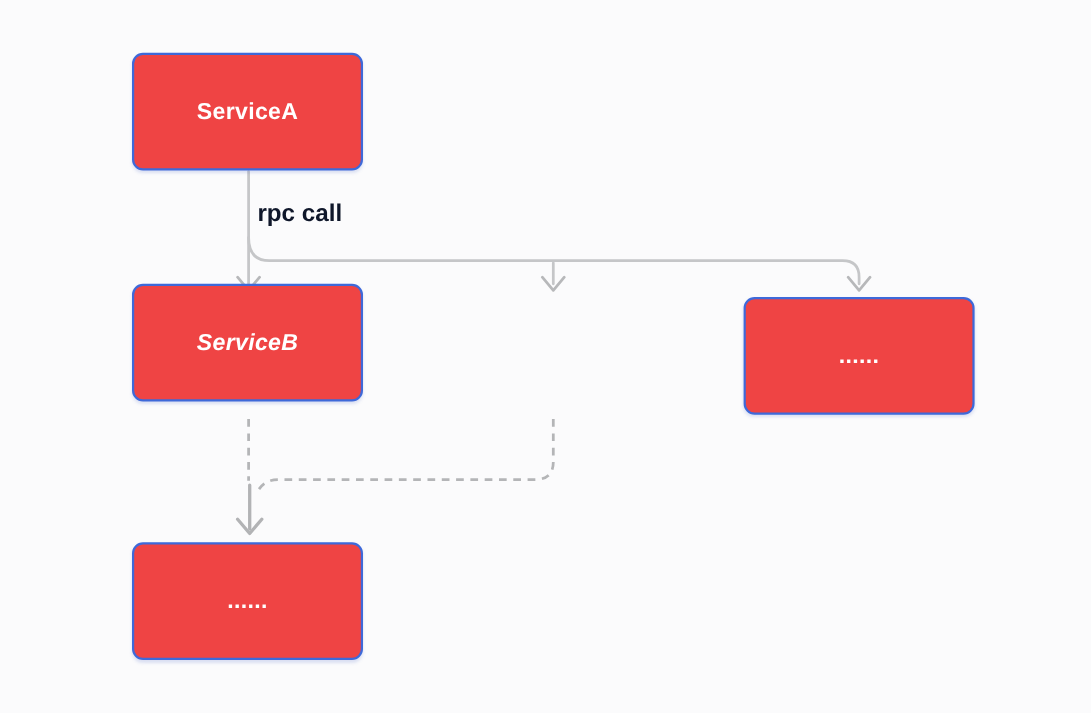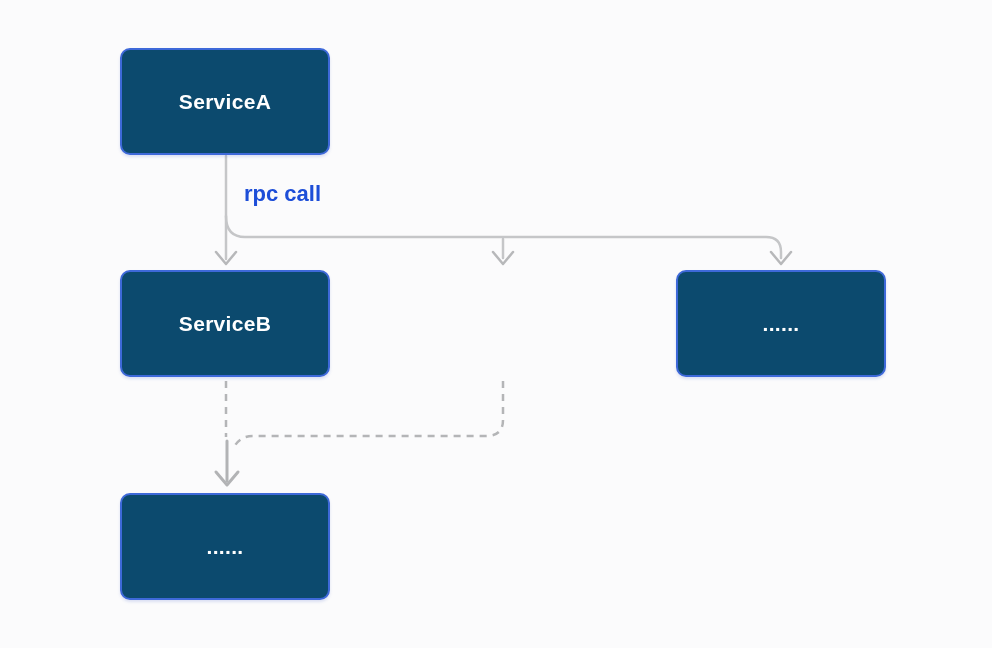--- a/index.html
+++ b/index.html
@@ -18,45 +18,45 @@
   .connectors {
     position: absolute;
     left: 0;
     top: 0;
     pointer-events: none;
   }
   .node {
     position: absolute;
     width: 210px;
     height: 107px;
-    background: #0c4a6e;
+    background: #ef4444;
     border: 2px solid #3e69d9;
     border-radius: 10px;
     box-sizing: border-box;
     display: flex;
     align-items: center;
     justify-content: center;
     color: #ffffff;
     font-size: 21px;
     font-weight: 700;
     letter-spacing: 0.3px;
     box-shadow: 0 2px 3px rgba(70, 100, 200, 0.18);
   }
   .node-a { left: 120px; top: 48px;  }
-  .node-b { left: 120px; top: 270px; }
+  .node-b { left: 120px; top: 258px; font-style: italic; }
   .node-c { left: 398px; top: 270px; }
   .node-d { left: 676px; top: 270px; }
   .node-e { left: 120px; top: 493px; }
   .edge-label {
     position: absolute;
-    left: 244px;
+    left: 234px;
     top: 181px;
     font-size: 22px;
     font-weight: 700;
-    color: #1d4ed8;
+    color: #0f172a;
     white-space: nowrap;
   }
 </style>
 </head>
 <body>
 
 <div class="stage">
 
   <svg class="connectors" width="992" height="648" viewBox="0 0 992 648">
 

